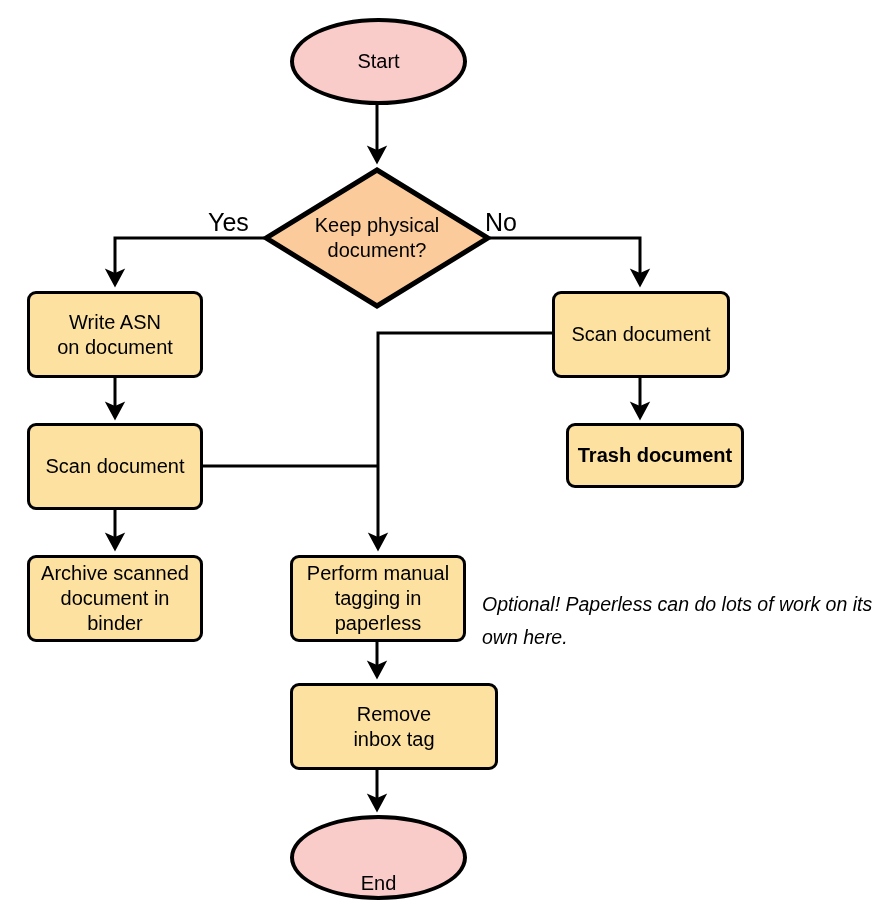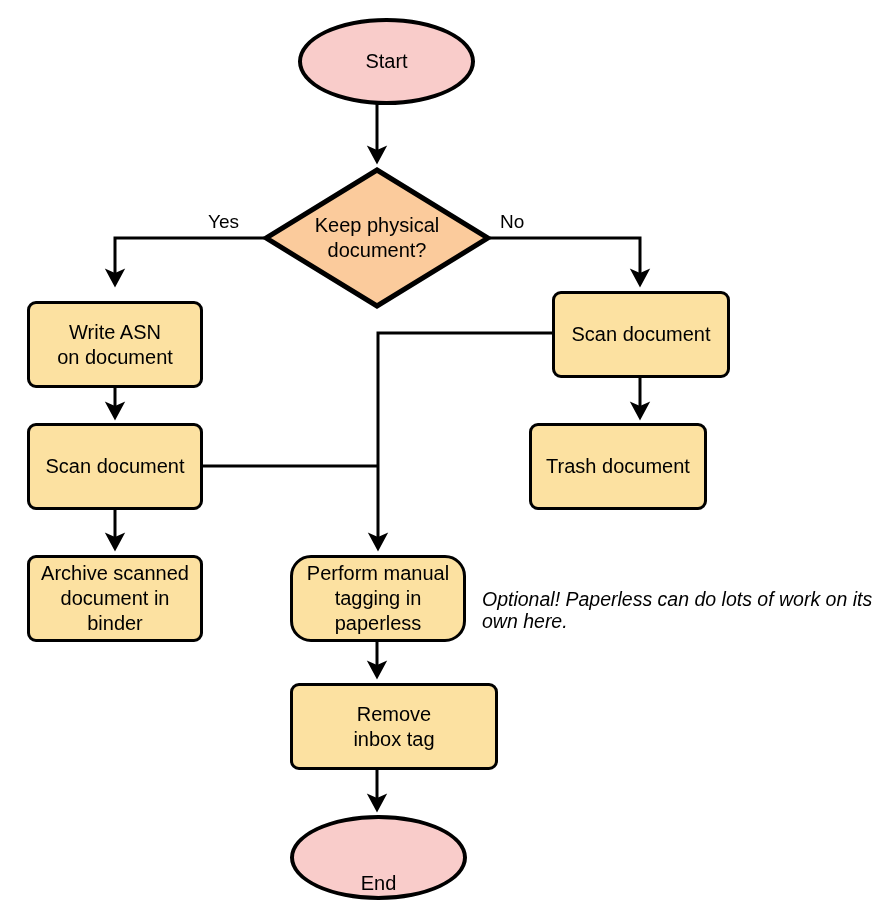--- a/index.html
+++ b/index.html
@@ -60,30 +60,30 @@
     top: 0;
     width: 100%;
     height: 100%;
   }
   .decision-label {
     position: relative;
     z-index: 2;
   }
   .edge-label {
     position: absolute;
-    font-size: 19px;
+    font-size: 25px;
     line-height: 22px;
     color: #000000;
     z-index: 4;
     white-space: nowrap;
   }
   .annotation {
     position: absolute;
     font-size: 19.5px;
-    line-height: 22px;
+    line-height: 33px;
     font-style: italic;
     color: #000000;
     z-index: 4;
   }
 </style>
 </head>
 <body>
 
 <div id="flowchart-root">
 
@@ -108,59 +108,59 @@
 
     <path d="M552,333 L378,333 L378,548" stroke="#000000" stroke-width="3" fill="none" marker-end="url(#arrowhead)"></path>
 
     <path d="M203,466 L378,466" stroke="#000000" stroke-width="3" fill="none"></path>
 
     <path d="M377,641 L377,676" stroke="#000000" stroke-width="3" fill="none" marker-end="url(#arrowhead)"></path>
 
     <path d="M377,770 L377,809" stroke="#000000" stroke-width="3" fill="none" marker-end="url(#arrowhead)"></path>
   </svg>
 
-  <div class="node node-terminator" style="left:298px; top:18px; width:177px; height:87px;">
+  <div class="node node-terminator" style="left:290px; top:18px; width:177px; height:87px;">
     <span>Start</span>
   </div>
 
   <div class="node node-decision" style="left:263px; top:167px; width:228px; height:142px;">
     <svg class="decision-shape" viewBox="0 0 228 142" preserveAspectRatio="none" xmlns="http://www.w3.org/2000/svg">
       <polygon points="114,3 225,71 114,139 3,71" fill="#fbcb9c" stroke="#000000" stroke-width="5"></polygon>
     </svg>
     <span class="decision-label">Keep physical
 document?</span>
   </div>
 
   <div class="edge-label" style="left:208px; top:211px;">Yes</div>
-  <div class="edge-label" style="left:500px; top:211px;">No</div>
+  <div class="edge-label" style="left:485px; top:211px;">No</div>
 
-  <div class="node node-process" style="left:27px; top:301px; width:176px; height:87px;">
+  <div class="node node-process" style="left:27px; top:291px; width:176px; height:87px;">
     <span>Write ASN
 on document</span>
   </div>
 
   <div class="node node-process" style="left:27px; top:423px; width:176px; height:87px;">
     <span>Scan document</span>
   </div>
 
   <div class="node node-process" style="left:27px; top:555px; width:176px; height:87px;">
     <span>Archive scanned
 document in
 binder</span>
   </div>
 
   <div class="node node-process" style="left:552px; top:291px; width:178px; height:87px;">
     <span>Scan document</span>
   </div>
 
-  <div class="node node-process" style="left:529px; top:423px; width:178px; height:87px;">
+  <div class="node node-process" style="left:566px; top:423px; width:178px; height:65px;font-weight:bold;">
     <span>Trash document</span>
   </div>
 
-  <div class="node node-process" style="left:290px; top:555px; width:176px; height:87px;border-radius:21px;">
+  <div class="node node-process" style="left:290px; top:555px; width:176px; height:87px;">
     <span>Perform manual
 tagging in
 paperless</span>
   </div>
 
   <div class="node node-process" style="left:290px; top:683px; width:208px; height:87px;">
     <span>Remove
 inbox tag</span>
   </div>
 

